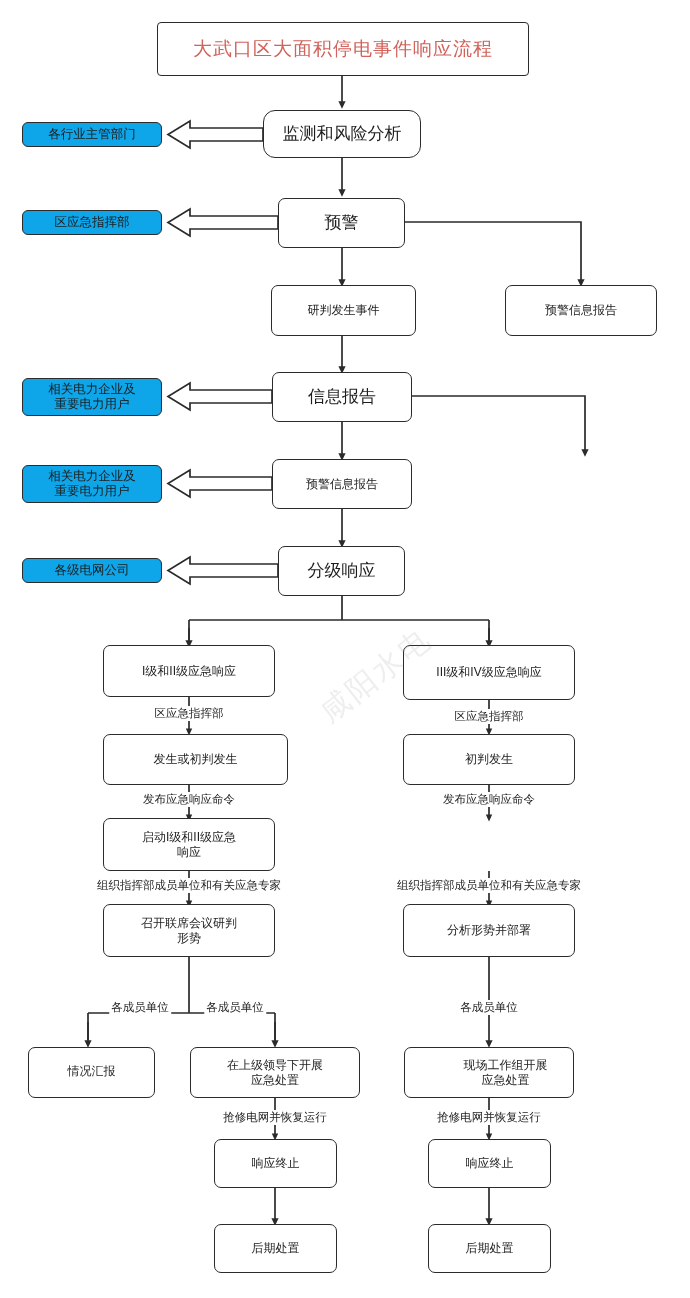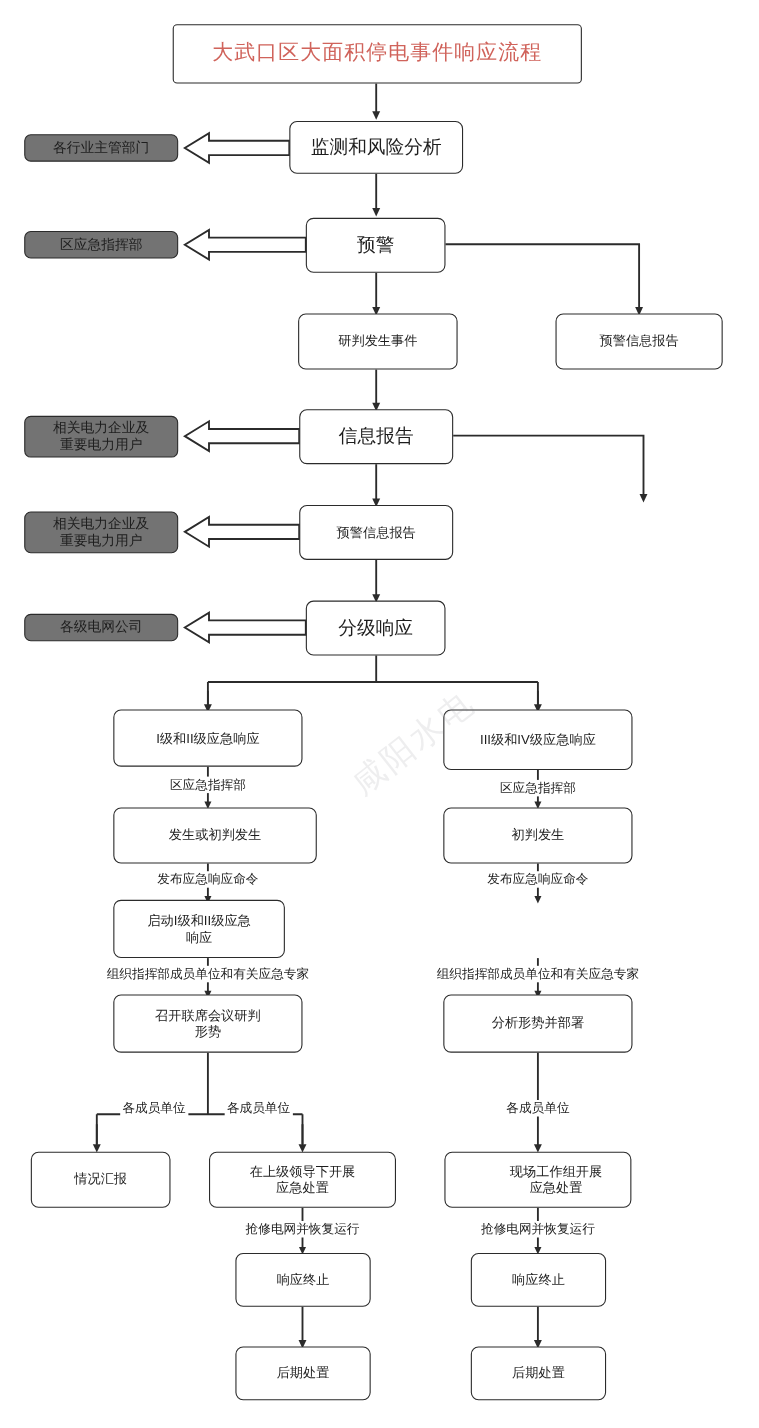--- a/index.html
+++ b/index.html
@@ -41,21 +41,21 @@
   }
   .node.big{font-size:17px;}
   .node.mid{font-size:12px;}
 
   
   .tag{
     position:absolute;
     box-sizing:border-box;
     border:1.6px solid #2b2b2b;
     border-radius:6px;
-    background:#737373;
+    background:#0ea5e9;
     display:flex;
     align-items:center;
     justify-content:center;
     text-align:center;
     font-size:12.5px;
     color:#1d1d1d;
     line-height:1.22;
     white-space:pre-line;
     z-index:3;
   }
@@ -145,38 +145,38 @@
       <path d="M263,128 L190,128 L190,121 L168,134.5 L190,148 L190,141 L263,141 Z"></path>
       <path d="M278,216 L190,216 L190,209 L168,222.5 L190,236 L190,229 L278,229 Z"></path>
       <path d="M272,390 L190,390 L190,383 L168,396.5 L190,410 L190,403 L272,403 Z"></path>
       <path d="M272,477 L190,477 L190,470 L168,483.5 L190,497 L190,490 L272,490 Z"></path>
       <path d="M278,564 L190,564 L190,557 L168,570.5 L190,584 L190,577 L278,577 Z"></path>
     </g>
   </svg>
 
   <div class="node title" style="left:157px;top:22px;width:372px;height:54px;">大武口区大面积停电事件响应流程</div>
 
-  <div class="node big" style="left:263px;top:110px;width:158px;height:48px;">监测和风险分析</div>
+  <div class="node big" style="left:263px;top:110px;width:158px;height:48px;border-radius:12px;">监测和风险分析</div>
 
   <div class="node big" style="left:278px;top:198px;width:127px;height:50px;">预警</div>
 
   <div class="node mid" style="left:271px;top:285px;width:145px;height:51px;">研判发生事件</div>
 
   <div class="node mid" style="left:505px;top:285px;width:152px;height:51px;">预警信息报告</div>
 
   <div class="node big" style="left:272px;top:372px;width:140px;height:50px;">信息报告</div>
 
   <div class="node mid" style="left:272px;top:459px;width:140px;height:50px;">预警信息报告</div>
 
 
   <div class="node big" style="left:278px;top:546px;width:127px;height:50px;">分级响应</div>
 
   <div class="node mid" style="left:103px;top:645px;width:172px;height:52px;">I级和II级应急响应</div>
   <div class="node mid" style="left:103px;top:734px;width:185px;height:51px;">发生或初判发生</div>
-  <div class="node mid" style="left:103px;top:818px;width:156px;height:53px;">启动I级和II级应急
+  <div class="node mid" style="left:103px;top:818px;width:172px;height:53px;">启动I级和II级应急
 响应</div>
   <div class="node mid" style="left:103px;top:904px;width:172px;height:53px;">召开联席会议研判
 形势</div>
   <div class="node mid" style="left:28px;top:1047px;width:127px;height:51px;font-family:Liberation Mono, monospace;">情况汇报</div>
   <div class="node mid" style="left:190px;top:1047px;width:170px;height:51px;">在上级领导下开展
 应急处置</div>
   <div class="node mid" style="left:214px;top:1139px;width:123px;height:49px;">响应终止</div>
   <div class="node mid" style="left:214px;top:1224px;width:123px;height:49px;">后期处置</div>
 
   <div class="node mid" style="left:403px;top:645px;width:172px;height:55px;">III级和IV级应急响应</div>

